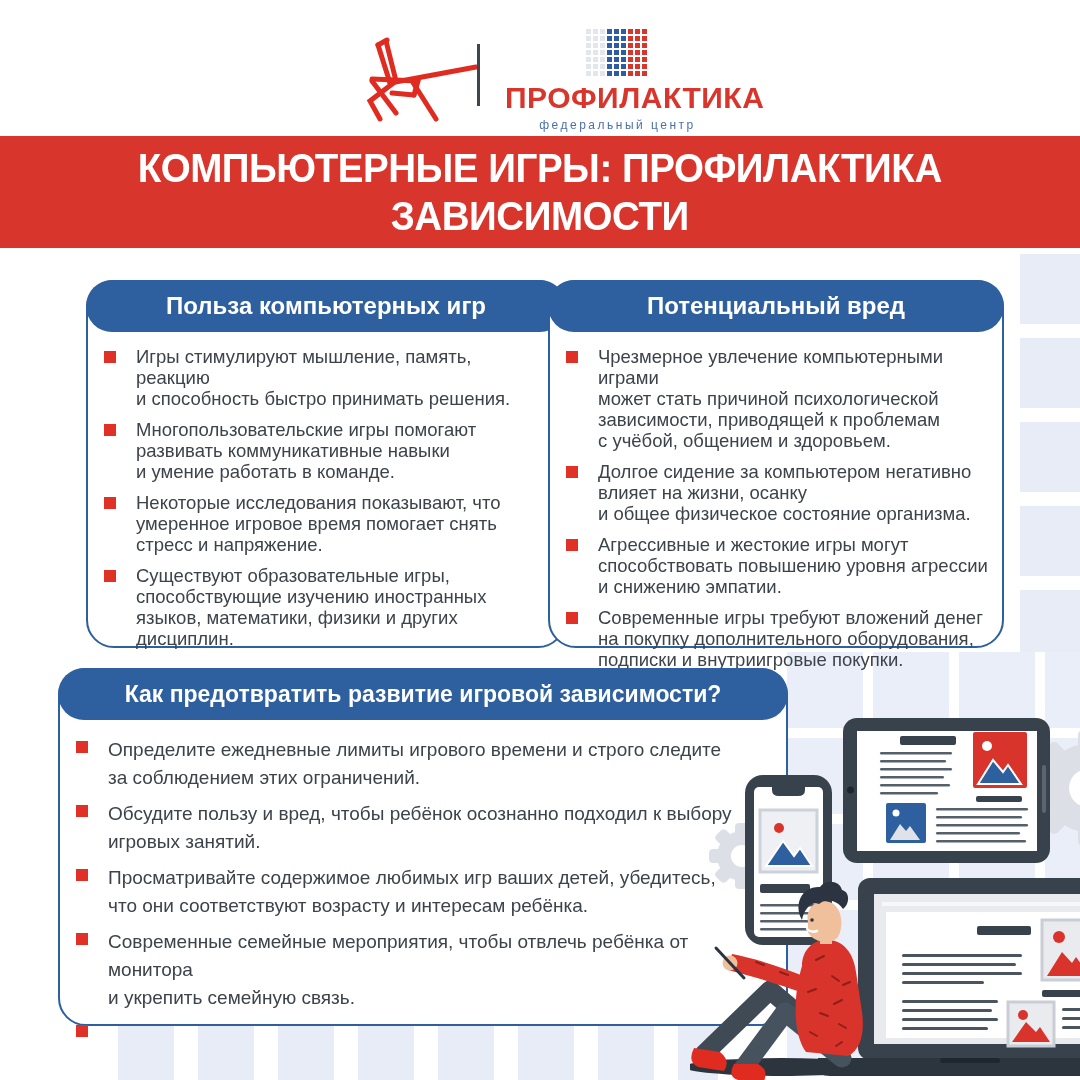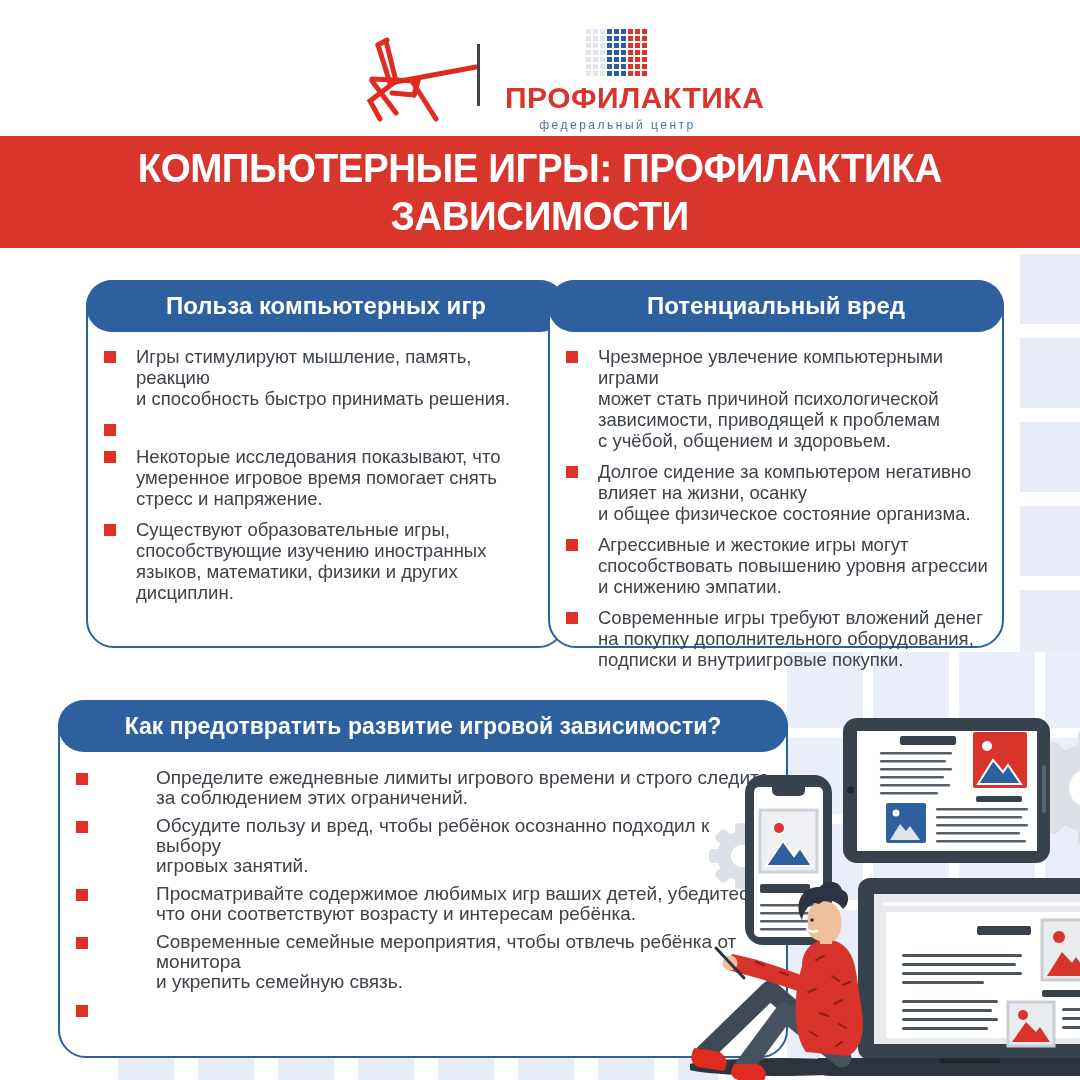--- a/index.html
+++ b/index.html
@@ -40,31 +40,31 @@
     display:flex;align-items:center;justify-content:center;}
   .banner h1{margin:0;color:#fff;font-size:41px;line-height:1.18;font-weight:bold;text-align:center;
     white-space:pre-line;letter-spacing:-.5px;transform:scaleX(.94);}
 
   
   .card{position:absolute;background:#fff;border:2px solid var(--blue);border-radius:28px;z-index:1;box-sizing:border-box;}
   .card-head{position:absolute;top:-2px;left:-2px;right:-2px;height:52px;background:var(--blue);border-radius:28px;
     display:flex;align-items:center;justify-content:center;color:#fff;font-weight:bold;}
   #card-benefits{left:58px;top:280px;width:480px;height:368px;margin-left:28px;}
   #card-harm{left:548px;top:280px;width:456px;height:368px;}
-  #card-prevention{left:58px;top:700px;width:730px;height:358px;}
+  #card-prevention{left:58px;top:668px;width:730px;height:358px;}
   #card-benefits .card-head,#card-harm .card-head{font-size:24px;}
   #card-prevention .card-head{font-size:23px;}
   .card-list{list-style:none;margin:0;padding:64px 14px 0 16px;display:flex;flex-direction:column;}
   #card-benefits .card-list,#card-harm .card-list{gap:10px;}
   #card-prevention .card-list{padding-top:66px;gap:8px;}
   .card-list li{display:flex;gap:20px;}
   .bullet{flex:0 0 12px;width:12px;height:12px;background:#e03127;margin-top:5px;}
   .item-text{white-space:pre-line;color:var(--text);}
   #card-benefits .item-text,#card-harm .item-text{font-size:18.5px;line-height:21px;}
-  #card-prevention .item-text{font-size:19px;line-height:20px;margin-left:48px;}
+  #card-prevention .item-text{font-size:19px;line-height:28px;}
 
   .illustration{position:absolute;left:690px;top:660px;z-index:2;}
 </style>
 </head>
 <body>
 
 <div class="page">
 
   <div class="tiles tiles-right"></div>
   <div class="tiles tiles-illus"></div>
@@ -103,20 +103,23 @@
     <ul class="card-list">
 
         <li>
           <span class="bullet"></span>
           <span class="item-text">Игры стимулируют мышление, память, реакцию
 и способность быстро принимать решения.</span>
         </li>
 
         <li>
           <span class="bullet"></span>
+          <span class="item-text">Многопользовательские игры помогают
+развивать коммуникативные навыки
+и умение работать в команде.</span>
         </li>
 
         <li>
           <span class="bullet"></span>
           <span class="item-text">Некоторые исследования показывают, что
 умеренное игровое время помогает снять
 стресс и напряжение.</span>
         </li>
 
         <li>

